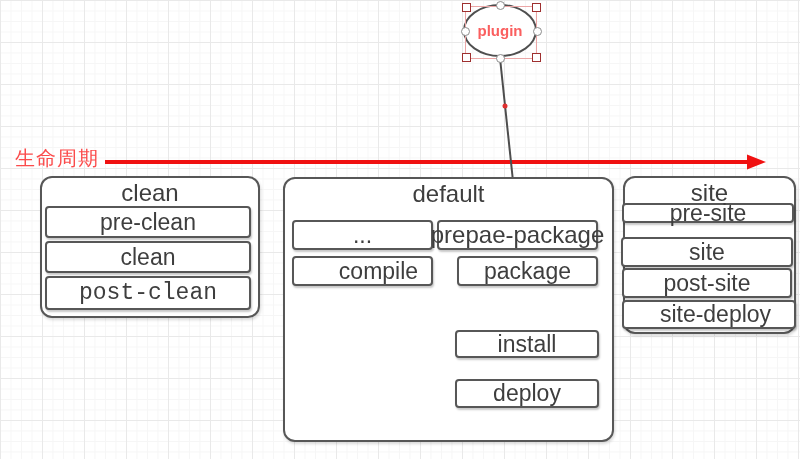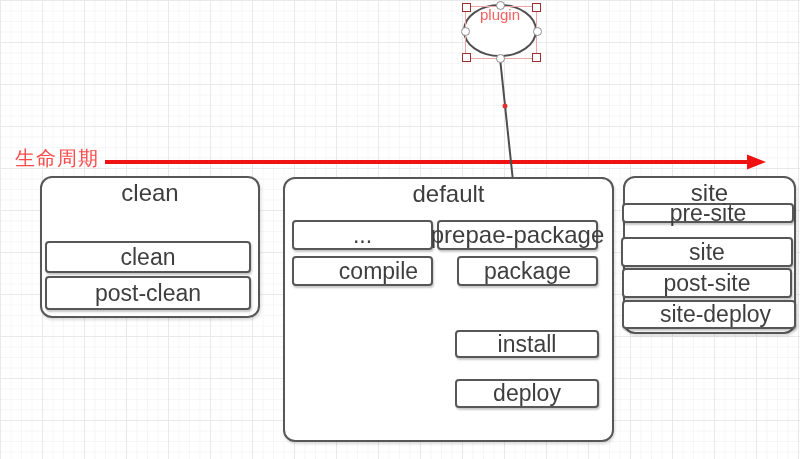--- a/index.html
+++ b/index.html
@@ -30,21 +30,21 @@
     font-size:23px;color:#3e3e3e;box-sizing:border-box;
   }
   .phase.nowrap{white-space:nowrap;overflow:visible;}
   #lifecycle-label{
     position:absolute;left:15px;top:145px;font-size:20px;color:#fb4b4b;
     letter-spacing:1px;white-space:nowrap;
   }
   #plugin-node{
     position:absolute;left:463px;top:4px;width:74px;height:53px;
     border:2px solid #4f4f4f;border-radius:50%;background:#ffffff;
-    display:flex;align-items:flex-start;justify-content:center;box-sizing:border-box;
+    display:flex;align-items:center;justify-content:center;box-sizing:border-box;font-weight:bold;
   }
   #plugin-node .label{font-size:15px;color:#fa5f5f;}
   .sel-rect{
     position:absolute;left:465px;top:6px;width:70px;height:51px;
     border:1px solid #eba6a6;pointer-events:none;
   }
   .handle-sq{
     position:absolute;width:7px;height:7px;background:#fff;
     border:1px solid #9e2f2f;box-sizing:content-box;
   }
@@ -68,22 +68,23 @@
     <g>
       <line x1="500" y1="58" x2="515.7" y2="206.6" stroke="#4d4d4d" stroke-width="2"></line>
       <polygon points="517,219 510.9,207.1 520.5,206.1" fill="#3a3a3a"></polygon>
       <circle cx="505" cy="106" r="2.5" fill="#e03030"></circle>
       <circle cx="514" cy="191" r="2.5" fill="#e03030"></circle>
     </g>
   </svg>
 
   <div class="group" style="left:40px;top:176px;width:216px;height:138px;">
     <div class="group-title">clean</div>
+    <div class="phase" style="left:3px;top:28px;width:206px;height:32px;">pre-clean</div>
     <div class="phase" style="left:3px;top:63px;width:206px;height:32px;">clean</div>
-    <div class="phase" style="left:3px;top:98px;width:206px;height:34px;">post-clean</div>
+    <div class="phase" style="left:3px;top:98px;width:206px;height:34px;font-family:Liberation Mono, monospace;">post-clean</div>
   </div>
 
   <div class="group" style="left:283px;top:177px;width:327px;height:261px;">
     <div class="group-title">default</div>
     <div class="phase" style="left:7px;top:41px;width:141px;height:30px;">...</div>
     <div class="phase nowrap" style="left:152px;top:41px;width:161px;height:30px;font-size:24px;">prepae-package</div>
     <div class="phase" style="left:7px;top:77px;width:141px;height:30px;padding-left:32px;">compile</div>
     <div class="phase" style="left:172px;top:77px;width:141px;height:30px;">package</div>
     <div class="phase" style="left:170px;top:151px;width:144px;height:28px;">install</div>
     <div class="phase" style="left:170px;top:200px;width:144px;height:29px;text-align:center;">deploy</div>

